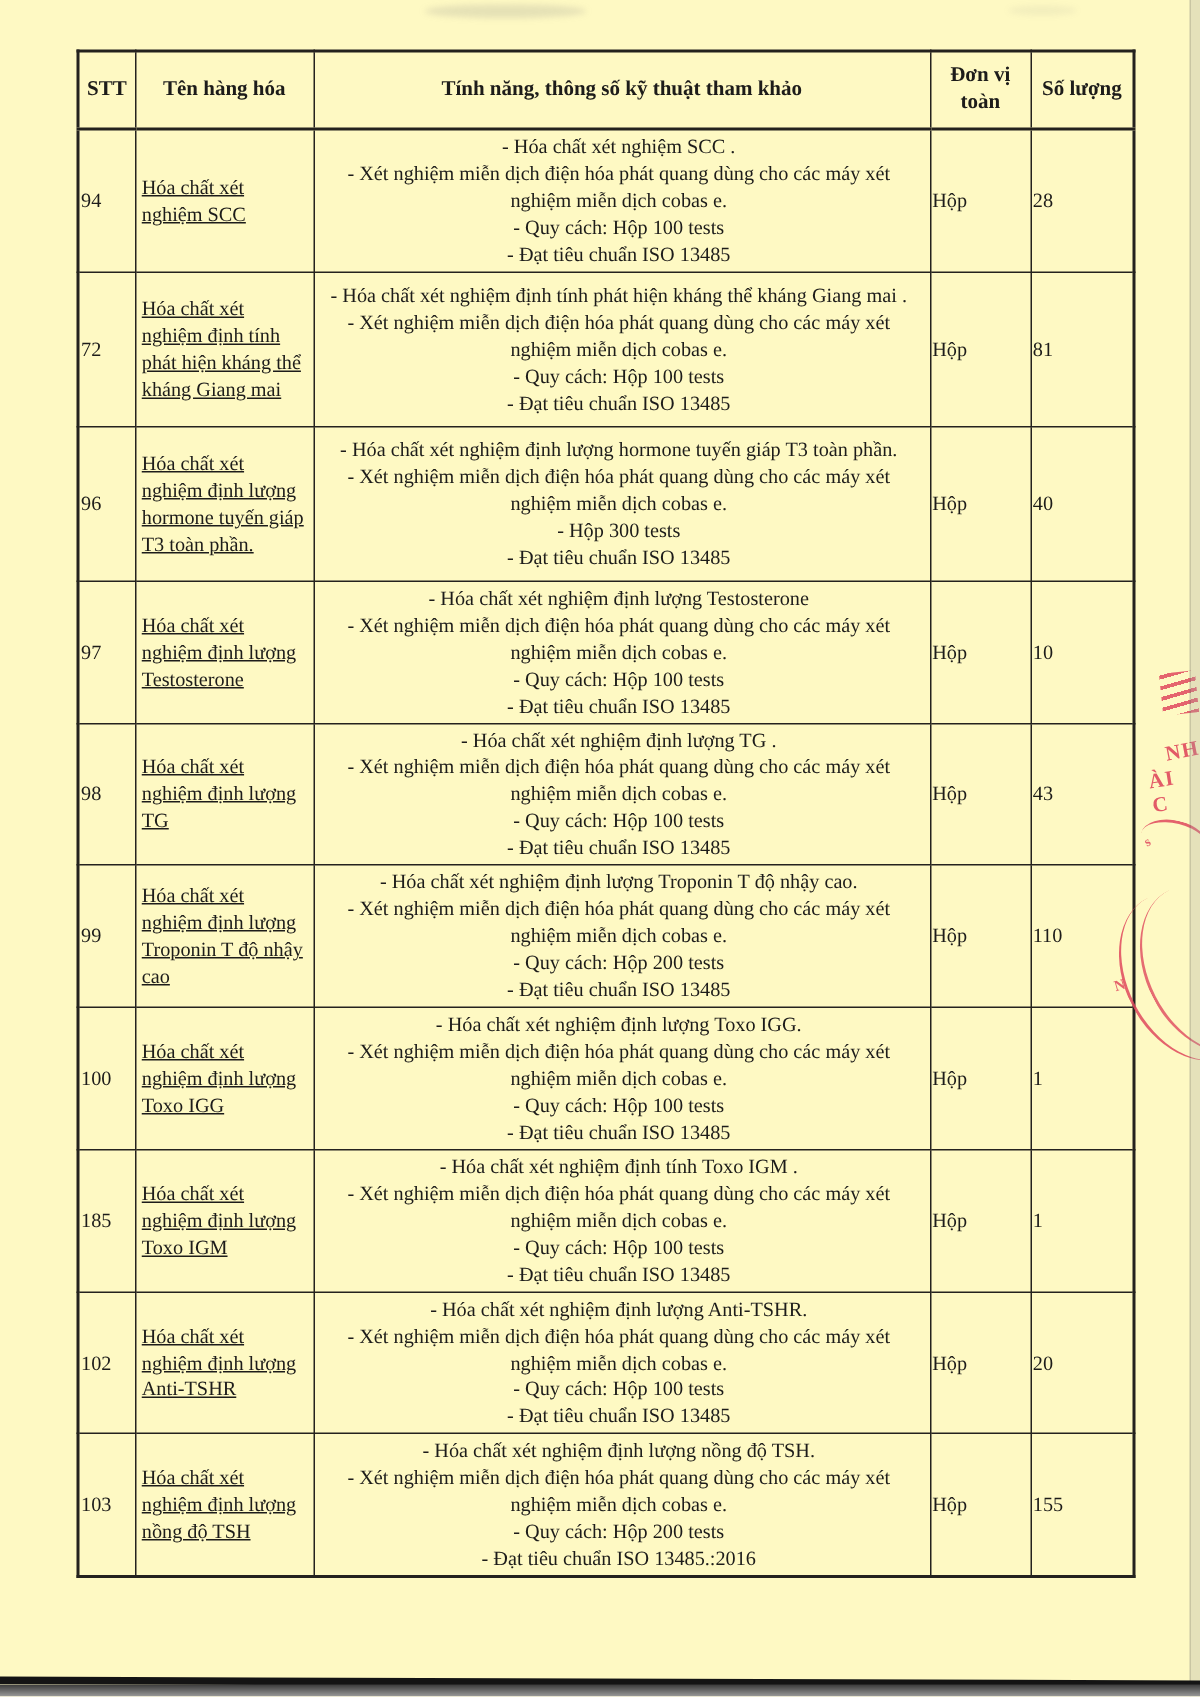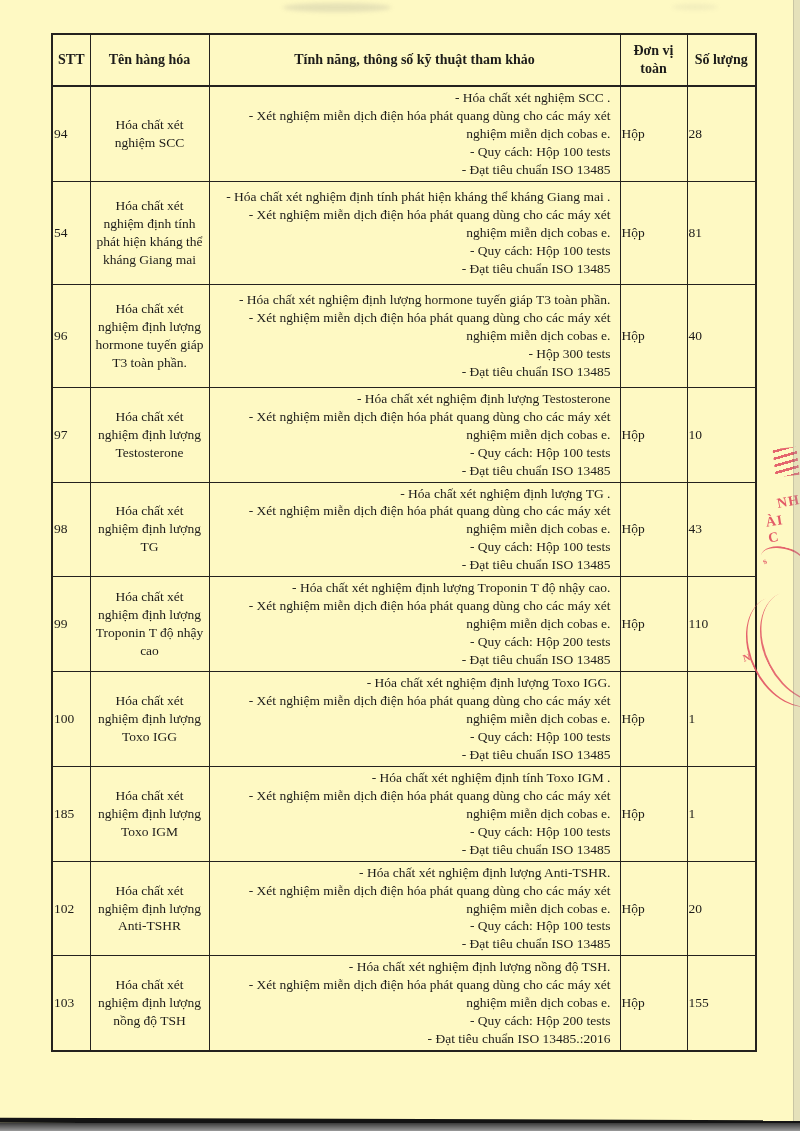--- a/index.html
+++ b/index.html
@@ -14,22 +14,22 @@
     border-collapse:collapse;table-layout:fixed;
   }
   table.doc{border:2px solid #24221e;}
   table.doc th,table.doc td{border:1px solid #24221e;}
   table.doc thead th{
     border-bottom-width:2px;font-weight:bold;font-size:14px;
     text-align:center;vertical-align:middle;padding:3px 2px;line-height:1.3;
   }
   table.doc td{vertical-align:middle;font-size:13.5px;line-height:1.33;}
   td.c-stt{font-size:14px;}
-  td.c-name{text-align:center;padding:2px 4px;line-height:1.36;}
-  td.c-spec{text-align:right;padding:2px 9px 2px 5px;}
+  td.c-name{padding:2px 4px;line-height:1.36;text-decoration:underline;}
+  td.c-spec{text-align:center;padding:2px 9px 2px 5px;}
   td.c-unit,td.c-qty{text-align:left;font-size:14px;}
   
   .smudge{position:absolute;background:rgba(130,130,130,.20);border-radius:50%;filter:blur(2px);}
   .smudge.s1{left:283px;top:3px;width:108px;height:9px;}
   .smudge.s2{left:672px;top:4px;width:46px;height:6px;opacity:.5;}
   .right-shade{position:absolute;left:793px;top:0;width:7px;height:100%;
     background:rgba(165,165,165,.28);border-left:1px solid rgba(0,0,0,.12);}
   .bottom-line{position:absolute;left:-4px;top:1119px;width:808px;height:5px;
     background:#141414;transform:rotate(.18deg);}
   .bottom-fill{position:absolute;left:0;top:1123px;width:800px;height:8px;
@@ -89,21 +89,21 @@
           <td class="c-spec">
             <div>- Hóa chất xét nghiệm SCC .</div>
             <div>- Xét nghiệm miễn dịch điện hóa phát quang dùng cho các máy xét nghiệm miễn dịch cobas e.</div>
             <div>- Quy cách: Hộp 100 tests</div>
             <div>- Đạt tiêu chuẩn ISO 13485</div>
           </td>
           <td class="c-unit">Hộp</td>
           <td class="c-qty">28</td>
         </tr>
         <tr style="height: 103px;">
-          <td class="c-stt">54</td>
+          <td class="c-stt">72</td>
           <td class="c-name">Hóa chất xét nghiệm định tính phát hiện kháng thể kháng Giang mai</td>
           <td class="c-spec">
             <div>- Hóa chất xét nghiệm định tính phát hiện kháng thể kháng Giang mai .</div>
             <div>- Xét nghiệm miễn dịch điện hóa phát quang dùng cho các máy xét nghiệm miễn dịch cobas e.</div>
             <div>- Quy cách: Hộp 100 tests</div>
             <div>- Đạt tiêu chuẩn ISO 13485</div>
           </td>
           <td class="c-unit">Hộp</td>
           <td class="c-qty">81</td>
         </tr>

